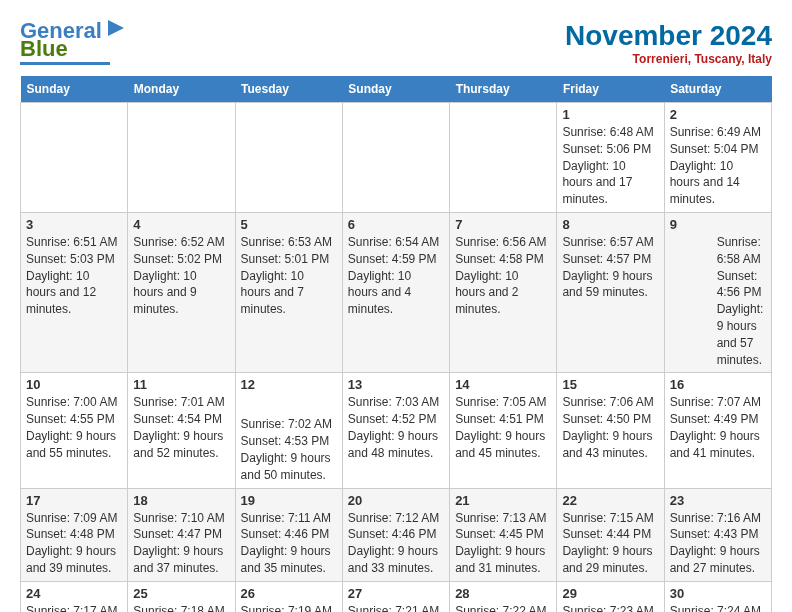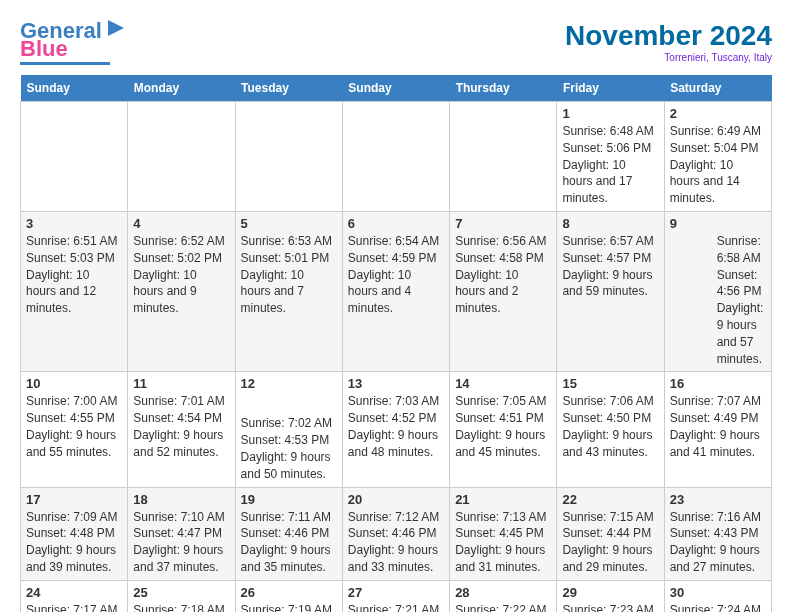--- a/index.html
+++ b/index.html
@@ -29,21 +29,21 @@
     }
     .logo-text span { color: #3a7fc1; }
     .logo-line {
       height: 3px;
       background: #3a7fc1;
       width: 90px;
       margin-top: 2px;
     }
     .title-block { text-align: right; }
     .title-block h1 { font-size: 28px; color: #0369a1; font-weight: bold; }
-    .title-block h2 { font-size: 10px; color: #6d28d9; font-weight: normal; }
+    .title-block h2 { font-size: 12px; color: #b91c1c; font-weight: bold; }
 
     table {
       width: 100%;
       border-collapse: collapse;
       font-size: 11px;
     }
     thead th {
       background: #3a7fc1;
       color: #fff;
       text-align: left;
@@ -80,21 +80,21 @@
 
 <div class="header">
   <div class="logo">
     <div style="display:flex;align-items:center;">
       <span class="logo-text"><span>General</span></span>
       <svg width="22" height="22" viewBox="0 0 22 22" style="margin-left:2px;margin-top:-4px;">
         <polygon points="4,2 20,10 4,18" fill="#3a7fc1"></polygon>
       </svg>
     </div>
     <div style="display:flex;align-items:center;margin-top:-4px;">
-      <span class="logo-text" style="color:#ec4899;">Blue</span>
+      <span class="logo-text" style="color:#4d7c0f;">Blue</span>
     </div>
     <div class="logo-line"></div>
   </div>
   <div class="title-block">
     <h1>November 2024</h1>
     <h2>Torrenieri, Tuscany, Italy</h2>
   </div>
 </div>
 
 <table>

